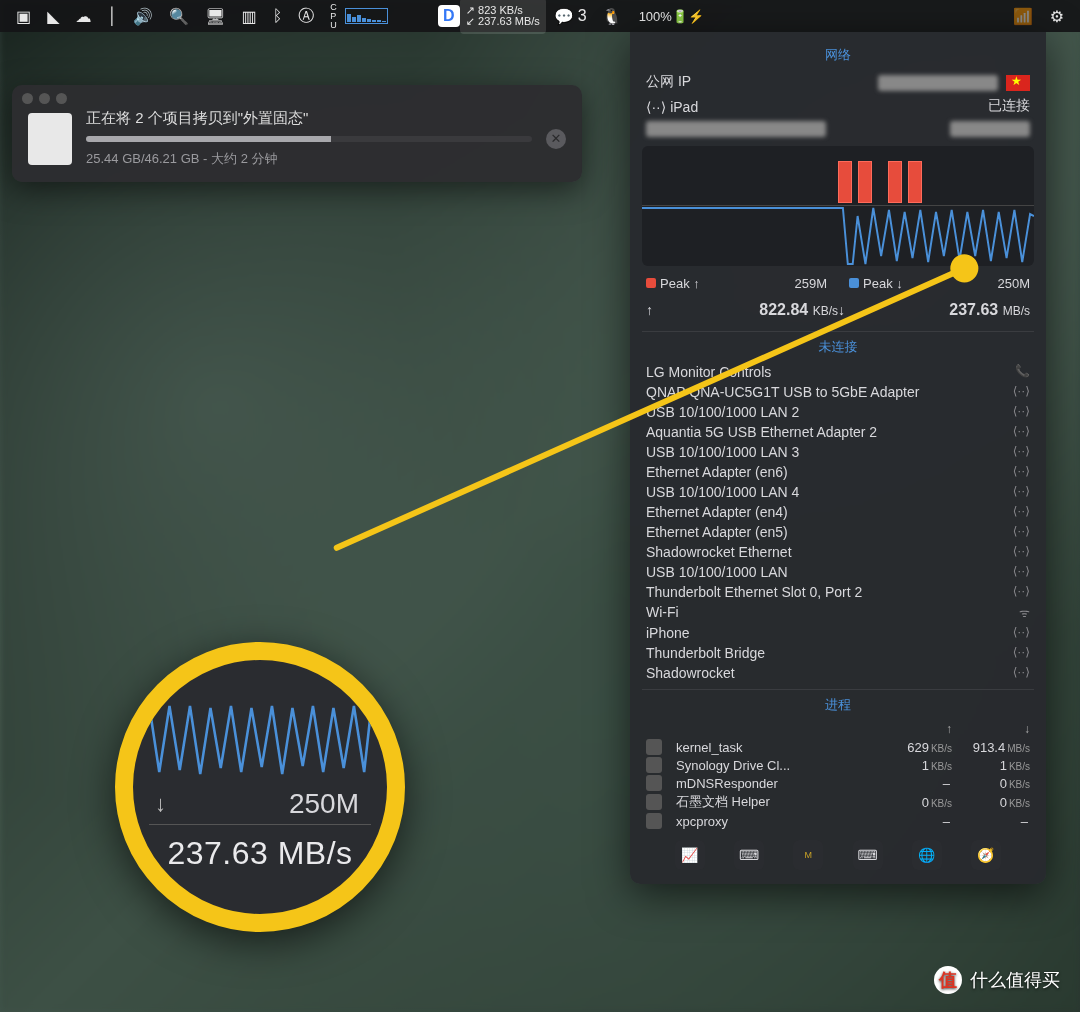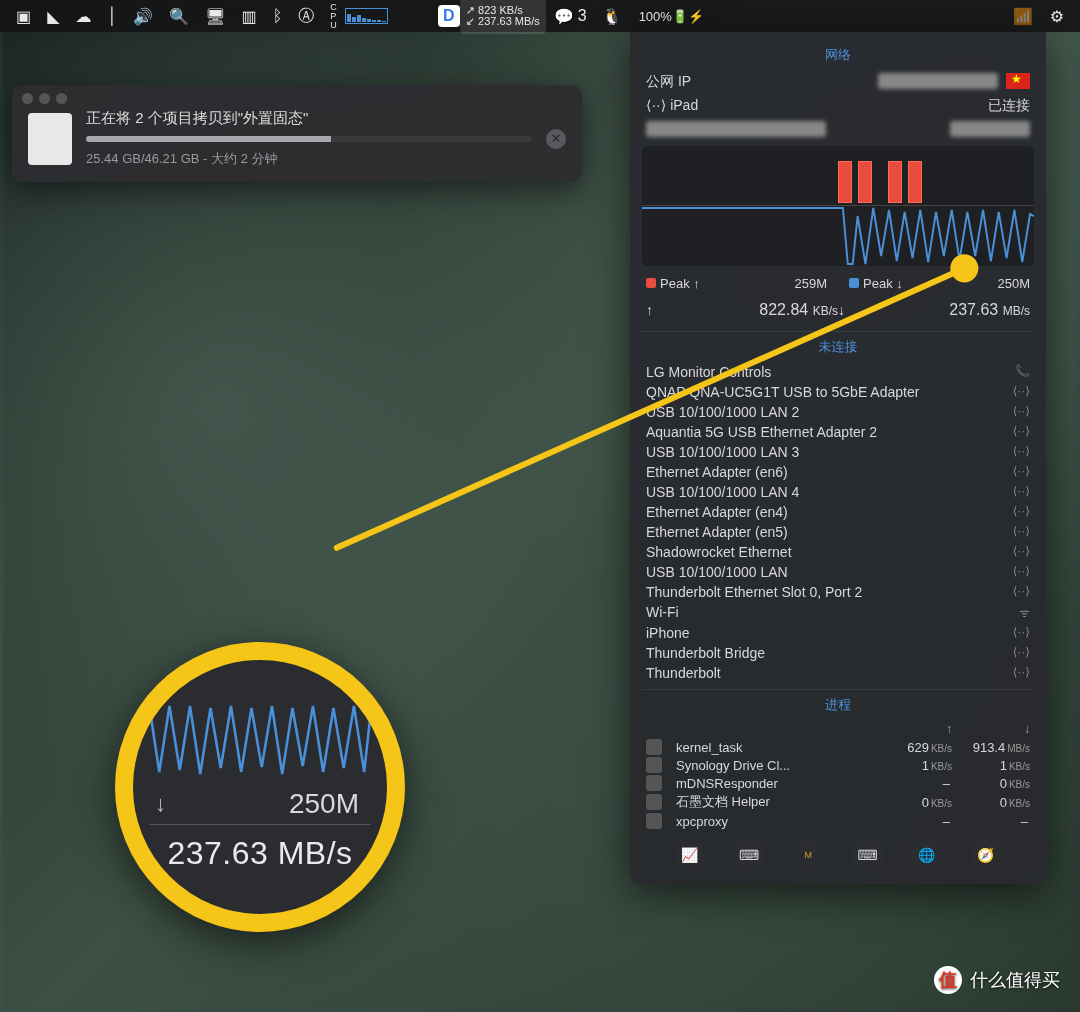--- a/index.html
+++ b/index.html
@@ -26,37 +26,37 @@
 .copydlg .info { flex: 1; }
 .copydlg .title { font-size: 15px; margin-bottom: 8px; }
 .copydlg .progress { height: 6px; background: #3a3a3d; border-radius: 3px; overflow: hidden; margin-bottom: 8px; }
 .copydlg .progress .fill { height: 100%; background: #a8a8ac; width: 55%; }
 .copydlg .sub { font-size: 13px; color: #9a9a9e; }
 .copydlg .cancel { width: 20px; height: 20px; border-radius: 50%; background: #5a5a5e; color: #2a2a2c; display: flex; align-items: center; justify-content: center; font-size: 13px; }
 
 
 .panel { position: absolute; top: 32px; left: 630px; width: 416px; background: rgba(40,42,46,0.96); border-radius: 0 0 10px 10px; color: #d8d8dc; padding: 8px 0 10px; box-shadow: 0 10px 40px rgba(0,0,0,0.6); font-size: 14px; }
 .panel .sec-title { text-align: center; color: #4a90d9; font-size: 13px; margin: 6px 0; }
-.panel .row { display: flex; align-items: flex-start; justify-content: space-between; padding: 3px 16px; font-size: 14px; }
+.panel .row { display: flex; align-items: flex-end; justify-content: space-between; padding: 3px 16px; font-size: 14px; }
 .panel .flag { width: 24px; height: 16px; background: linear-gradient(to bottom, #da251d 50%, #da251d 50%); position: relative; }
 .panel .flag::after { content: "★"; color: #ff0; position: absolute; left: 5px; top: -1px; font-size: 12px; }
 .panel .blur { background: #888; color: transparent; border-radius: 3px; filter: blur(2px); }
 .panel .graph { margin: 6px 12px; height: 120px; background: #1e2024; border-radius: 6px; position: relative; overflow: hidden; }
 .panel .graph .up-area { position: absolute; top: 0; left: 0; right: 0; height: 50%; border-bottom: 1px solid #444; }
 .panel .graph .down-area { position: absolute; bottom: 0; left: 0; right: 0; height: 50%; }
 .panel .graph .up-bars { position: absolute; bottom: 2px; left: 50%; display: flex; gap: 6px; }
 .panel .graph .up-bars span { width: 14px; height: 42px; background: #e74c3c; border: 1px solid #ff6b5b; }
 .panel .peaks { display: flex; padding: 4px 16px; gap: 2px; font-size: 13px; align-items: center; }
 .panel .peaks .dot { width: 10px; height: 10px; border-radius: 2px; display: inline-block; margin-right: 4px; }
 .panel .peaks .red { background: #e74c3c; }
 .panel .peaks .blue { background: #4a90d9; }
 .panel .rates { display: flex; padding: 6px 16px; font-size: 16px; }
 .panel .rates .half { flex: 1; display: flex; align-items: baseline; gap: 8px; }
 .panel .rates .arrow { font-size: 14px; }
-.panel .rates .val { font-weight: 400; }
+.panel .rates .val { font-weight: 700; }
 .panel .rates .unit { font-size: 12px; }
 .panel .divider { height: 1px; background: #3a3c40; margin: 6px 12px; }
 .panel .adapter { display: flex; justify-content: space-between; padding: 2px 16px; font-size: 14px; }
 .panel .adapter .aicon { font-size: 12px; color: #8a8a8e; }
 .panel .proc-head { display: flex; padding: 2px 16px; font-size: 12px; color: #aaa; }
 .panel .proc-head .c1 { flex: 1; }
 .panel .proc-head .c2, .panel .proc-head .c3 { width: 78px; text-align: right; }
 .panel .proc { display: flex; padding: 1px 16px; font-size: 13px; align-items: center; }
 .panel .proc .pic { width: 16px; height: 16px; background: #555; border-radius: 3px; margin-right: 6px; flex-shrink:0; }
 .panel .proc .c1 { flex: 1; white-space: nowrap; overflow: hidden; text-overflow: ellipsis; padding-left: 8px; }
@@ -251,21 +251,21 @@
       </div>
       <div class="adapter">
         <span>iPhone</span>
         <span class="aicon">⟨··⟩</span>
       </div>
       <div class="adapter">
         <span>Thunderbolt Bridge</span>
         <span class="aicon">⟨··⟩</span>
       </div>
       <div class="adapter">
-        <span>Thunderbolt</span>
+        <span>Shadowrocket</span>
         <span class="aicon">⟨··⟩</span>
       </div>
     </div>
 
   <div class="divider"></div>
   <div class="sec-title">进程</div>
   <div class="proc-head">
     <span class="c1"></span>
     <span class="c2">↑</span>
     <span class="c3">↓</span>

